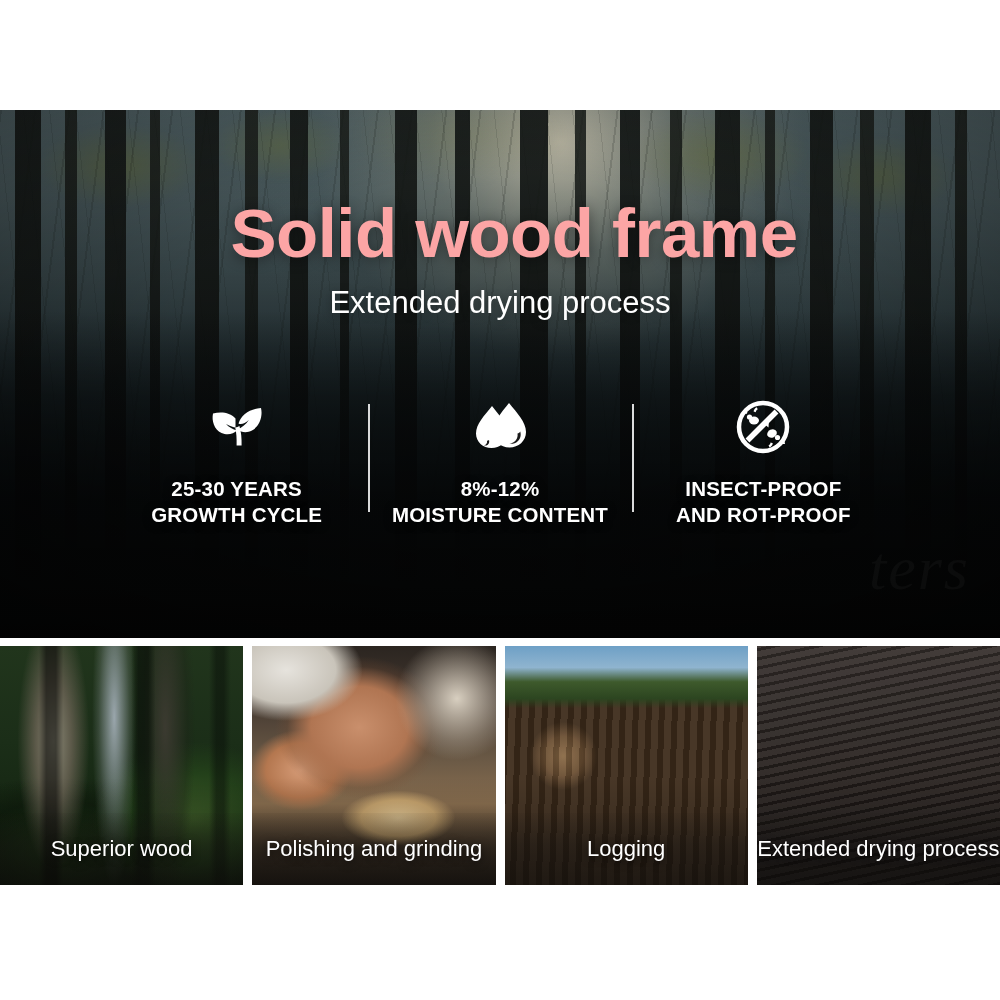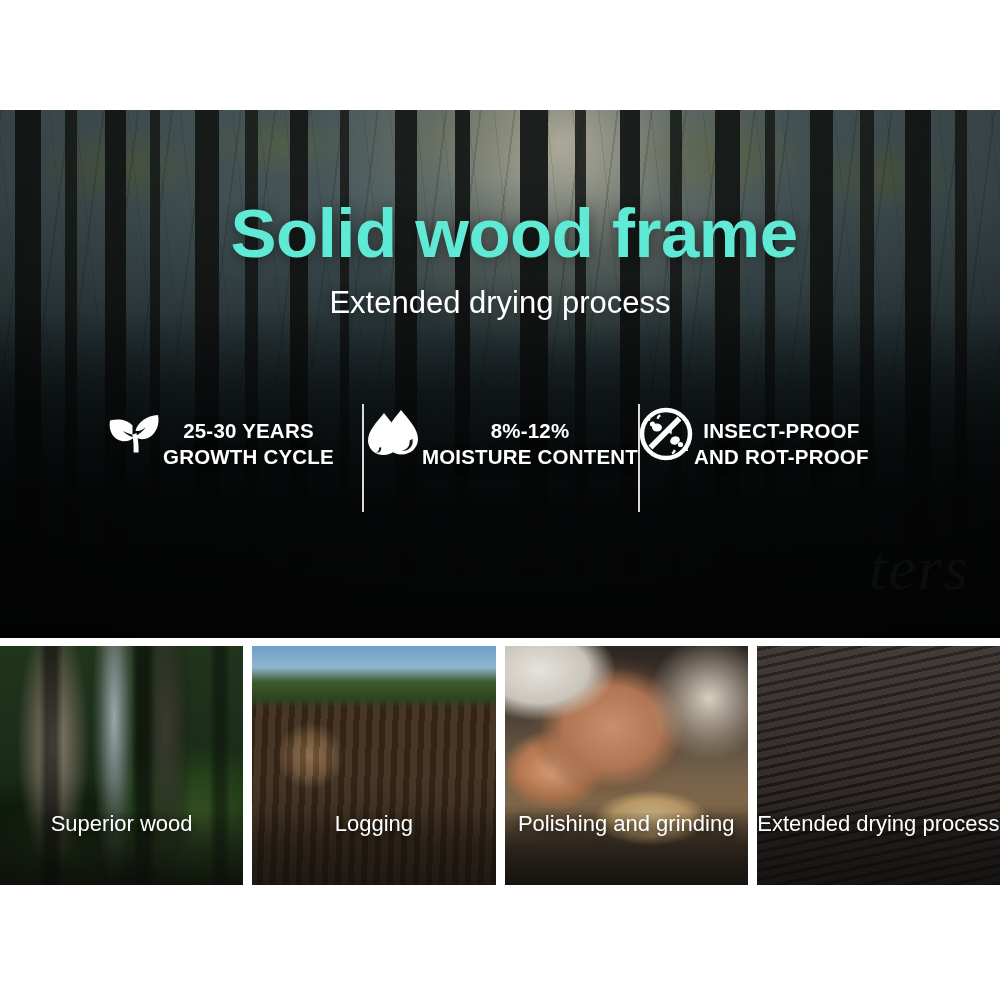--- a/index.html
+++ b/index.html
@@ -69,21 +69,21 @@
     position:absolute; right:30px; bottom:34px;
     font-family:"Liberation Serif", serif;
     font-size:62px; font-style:italic; color:rgba(255,255,255,0.035);
     letter-spacing:2px; white-space:nowrap; user-select:none;
   }
 
   
   .hero-copy { position:absolute; left:0; top:0; width:100%; text-align:center; }
   .hero-title {
     margin-top:89px;
-    font-size:69px; font-weight:bold; color:#5eead4; line-height:1.0;
+    font-size:69px; font-weight:bold; color:#fca5a5; line-height:1.0;
     letter-spacing:-0.5px;
     text-shadow:0 2px 14px rgba(0,0,0,0.45);
     margin-left:28px;
   }
   .hero-sub {
     margin-top:18px;
     font-size:31px; font-weight:normal; color:#ffffff; line-height:1.1;
     text-shadow:0 2px 10px rgba(0,0,0,0.4);
   }
   .hero-desc {
@@ -92,21 +92,21 @@
     text-shadow:0 2px 10px rgba(0,0,0,0.4);
   }
 
   
   .features {
     position:absolute; left:105px; top:288px; width:790px; height:140px;
     display:flex; align-items:flex-start;
   }
   .feature {
     flex:1 1 0; position:relative;
-    display:flex; flex-direction:row; align-items:center;
+    display:flex; flex-direction:column; align-items:center;
   }
   .feature + .feature::before {
     content:""; position:absolute; left:0; top:6px;
     width:2px; height:108px; background:rgba(255,255,255,0.85);
   }
   .feat-icon { height:58px; display:flex; align-items:center; justify-content:center; }
   .feat-lines {
     margin-top:20px; text-align:center; color:#ffffff;
     font-size:20.5px; font-weight:bold; line-height:1.28; letter-spacing:0.2px;
     text-shadow:0 2px 8px rgba(0,0,0,0.55);
@@ -116,21 +116,21 @@
 
   
   .strip {
     position:absolute; left:0; top:646px; width:1000px; height:239px;
     display:flex; gap:9px;
   }
   .tile { position:relative; flex:1 1 0; overflow:hidden; background:#2a2320; }
   .tile-photo { position:absolute; inset:0; }
   .tile-caption {
     position:absolute; left:0; right:0; bottom:0; height:72px;
-    display:flex; align-items:flex-start; justify-content:center;
+    display:flex; align-items:center; justify-content:center;
     background:linear-gradient(180deg, rgba(20,18,16,0.05) 0%, rgba(20,18,16,0.40) 45%, rgba(16,14,12,0.55) 100%);
   }
   .tile-caption span {
     color:#ffffff; font-size:22px; font-weight:normal; line-height:1;
     text-shadow:0 2px 8px rgba(0,0,0,0.75); white-space:nowrap;
   }
 
   
   .ph-forest {
     background:
@@ -300,32 +300,32 @@
 
     <div class="tile">
       <div class="tile-photo ph-forest"></div>
       <div class="ph-shade"></div>
       <div class="tile-caption">
         <span>Superior wood</span>
       </div>
     </div>
 
     <div class="tile">
+      <div class="tile-photo ph-polish"></div>
+      <div class="ph-shade"></div>
+      <div class="tile-caption">
+        <span>Polishing and grinding</span>
+      </div>
+    </div>
+
+    <div class="tile">
       <div class="tile-photo ph-logs"></div>
       <div class="ph-shade"></div>
       <div class="tile-caption">
         <span>Logging</span>
-      </div>
-    </div>
-
-    <div class="tile">
-      <div class="tile-photo ph-polish"></div>
-      <div class="ph-shade"></div>
-      <div class="tile-caption">
-        <span>Polishing and grinding</span>
       </div>
     </div>
 
     <div class="tile">
       <div class="tile-photo ph-timber"></div>
       <div class="ph-shade"></div>
       <div class="tile-caption">
         <span>Extended drying process</span>
       </div>
     </div>

